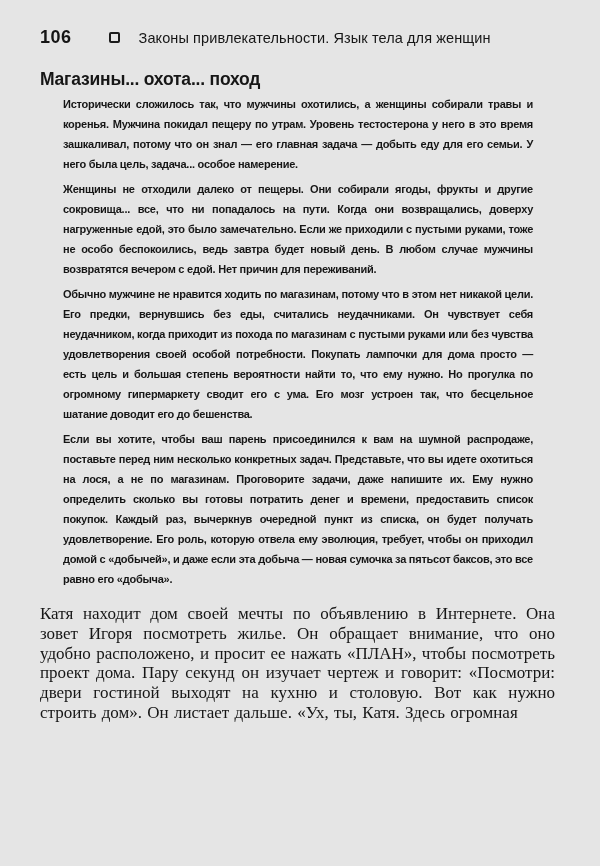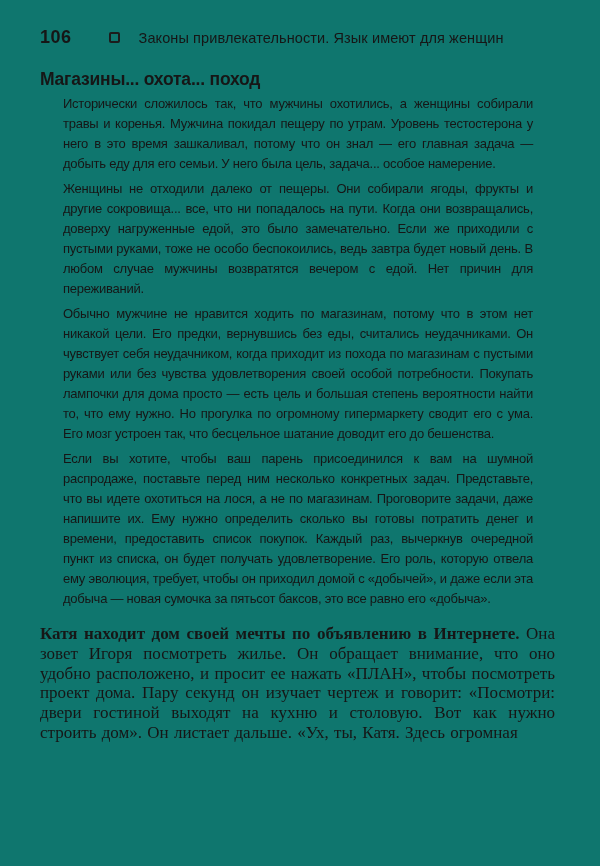--- a/index.html
+++ b/index.html
@@ -1,21 +1,21 @@
 <!DOCTYPE html>
 <html lang="ru"><head>
 <meta charset="utf-8">
 <style>
   * { margin: 0; padding: 0; box-sizing: border-box; }
   html, body { background: #ffffff; }
   .page {
     position: relative;
     width: 600px;
     height: 866px;
-    background: #0f766e;
+    background: #e5e5e5;
     overflow: hidden;
     color: #161616;
   }
 
   
   .header {
     display: flex;
     align-items: center;
     margin: 27px 45px 0 40px;
   }
@@ -60,47 +60,48 @@
     letter-spacing: -0.2px;
   }
 
   
   .indent-block {
     margin-left: 63px;
     margin-right: 67px; 
   }
   .sans-par {
     font-family: "Liberation Sans", sans-serif;
-    font-size: 13px;
+    font-size: 11px;
     line-height: 20px;
     text-align: justify;
     letter-spacing: -0.25px;
     margin-bottom: 5px;
+    font-weight: bold;
   }
 
   
   .closing-par {
     font-family: "Liberation Serif", serif;
     font-size: 17px;
     line-height: 19.8px;
     text-align: justify;
     margin: 15px 45px 0 40px;
     word-spacing: 1px;
   }
-  .closing-lead { font-weight: 700; }
+  .closing-lead { font-weight: 400; }
 </style>
 </head>
 <body>
 
 <div class="page">
 
   <div class="header">
     <span class="page-number">106</span>
     <span class="sq-icon"></span>
-    <span class="running-title">Законы привлекательности. Язык имеют для женщин</span>
+    <span class="running-title">Законы привлекательности. Язык тела для женщин</span>
   </div>
 
 
   <h2 class="section-heading">Магазины... охота... поход</h2>
 
   <div class="indent-block">
     <p class="sans-par">Исторически сложилось так, что мужчины охотились, а женщины собирали травы и коренья. Мужчина покидал пещеру по утрам. Уровень тестостерона у него в это время зашкаливал, потому что он знал — его главная задача — добыть еду для его семьи. У него была цель, задача... особое намерение.</p>
     <p class="sans-par">Женщины не отходили далеко от пещеры. Они собирали ягоды, фрукты и другие сокровища... все, что ни попадалось на пути. Когда они возвращались, доверху нагруженные едой, это было замечательно. Если же приходили с пустыми руками, тоже не особо беспокоились, ведь завтра будет новый день. В любом случае мужчины возвратятся вечером с едой. Нет причин для переживаний.</p>
     <p class="sans-par">Обычно мужчине не нравится ходить по магазинам, потому что в этом нет никакой цели. Его предки, вернувшись без еды, считались неудачниками. Он чувствует себя неудачником, когда приходит из похода по магазинам с пустыми руками или без чувства удовлетворения своей особой потребности. Покупать лампочки для дома просто — есть цель и большая степень вероятности найти то, что ему нужно. Но прогулка по огромному гипермаркету сводит его с ума. Его мозг устроен так, что бесцельное шатание доводит его до бешенства.</p>
     <p class="sans-par">Если вы хотите, чтобы ваш парень присоединился к вам на шумной распродаже, поставьте перед ним несколько конкретных задач. Представьте, что вы идете охотиться на лося, а не по магазинам. Проговорите задачи, даже напишите их. Ему нужно определить сколько вы готовы потратить денег и времени, предоставить список покупок. Каждый раз, вычеркнув очередной пункт из списка, он будет получать удовлетворение. Его роль, которую отвела ему эволюция, требует, чтобы он приходил домой с «добычей», и даже если эта добыча — новая сумочка за пятьсот баксов, это все равно его «добыча».</p>

